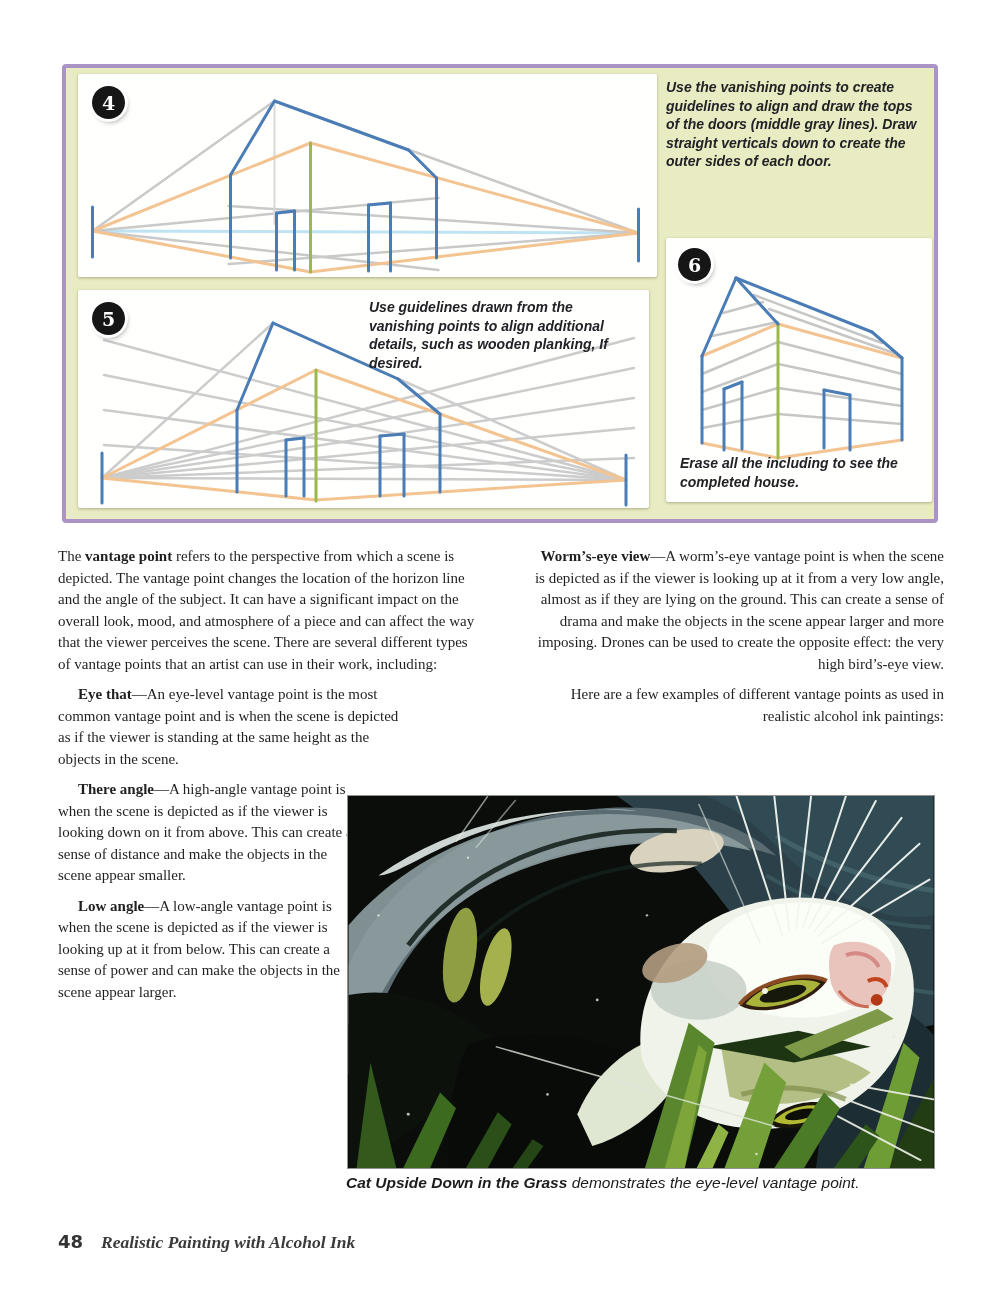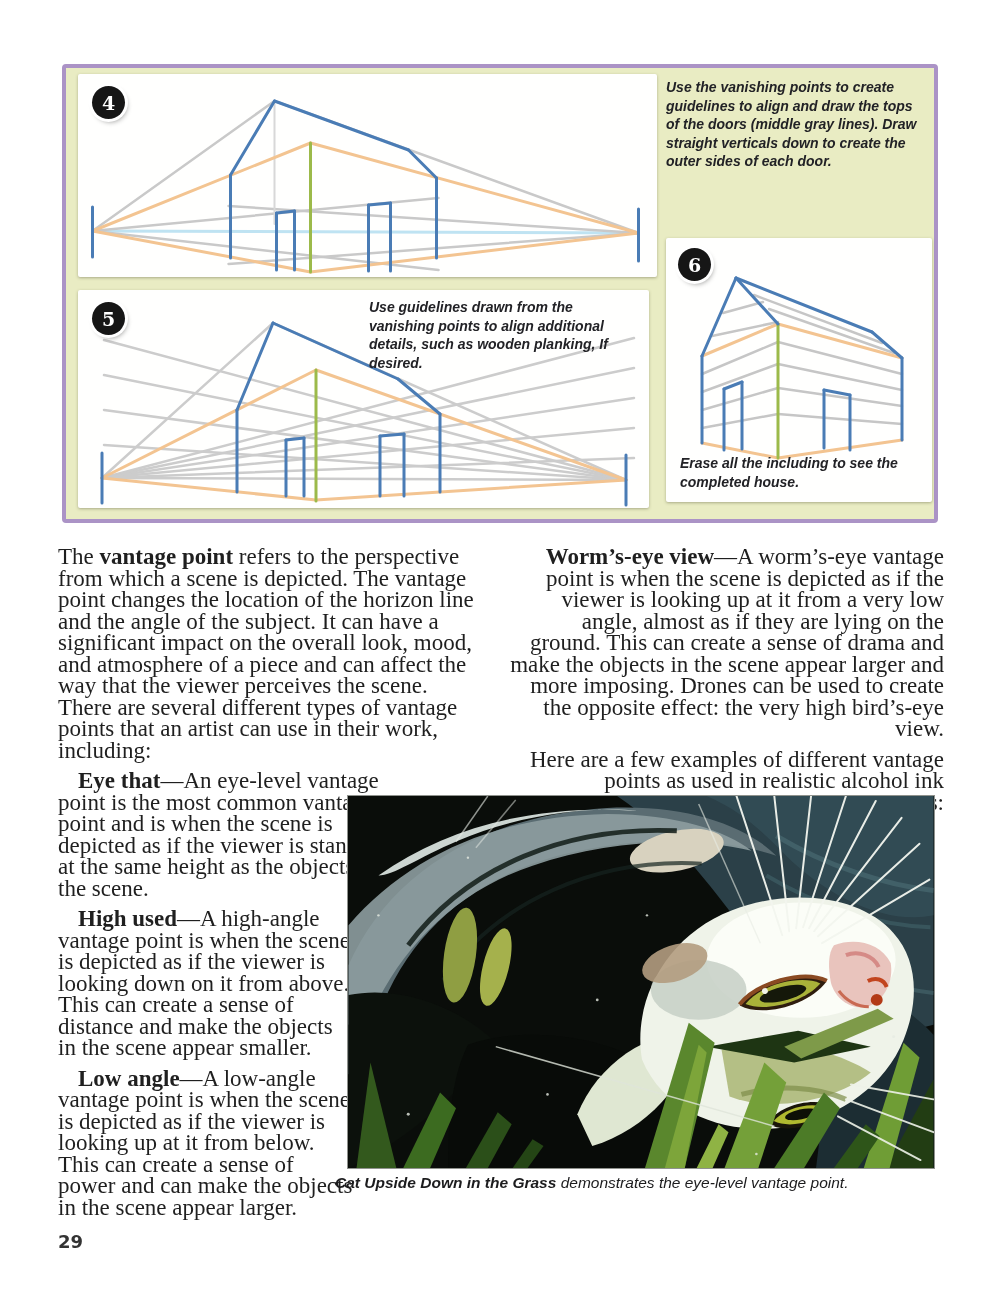--- a/index.html
+++ b/index.html
@@ -30,36 +30,36 @@
   .badge5 { left:14px; top:12px; }
   .badge6 { left:12px; top:10px; }
   .cap {
     font-family:"Liberation Sans", sans-serif; font-style:italic; font-weight:bold;
     font-size:14px; line-height:1.33; color:#222226;
   }
   .cap4 { position:absolute; left:600px; top:10px; width:262px; }
   .cap5 { position:absolute; top:8px; right:12px; width:268px; text-align:left; }
   .cap6 { position:absolute; left:14px; top:216px; width:232px; }
   
-  .col { position:absolute; color:#1f1f1f; font-size:23px; line-height:21.5px; }
+  .col { position:absolute; color:#1f1f1f; font-size:15px; line-height:21.5px; }
   .col-left  { left:58px; top:546px; width:424px; }
   .col-right { left:508px; top:546px; width:436px;text-align:right; }
   .para { margin-bottom:9px; }
   .para.item { text-indent:20px; }
   .w340 { max-width:344px; }
   .w300 { max-width:298px; }
   b.lead { font-weight:bold; }
   
   .art {
     position:absolute; left:347px; top:795px; width:588px; height:374px;
     border:1px solid #8f928d; background:#0a0d0a;
   }
   .art svg { display:block; }
   .art-cap {
-    position:absolute; left:335px; top:1174px; width:588px;
+    position:absolute; left:346px; top:1174px; width:588px;
     font-family:"Liberation Sans", sans-serif; font-style:italic; font-size:15.5px; color:#1c1c1e;
   }
   .art-cap .t { font-weight:bold; }
   
   .footer { position:absolute; left:58px; top:1231px; display:flex; align-items:baseline; color:#333; }
   .pn { font-family:"DejaVu Sans", sans-serif; font-weight:bold; font-size:18px; }
   .bt { font-family:"Liberation Serif", serif; font-style:italic; font-weight:bold; font-size:17.5px; margin-left:18px; color:#3a3a3a; }
 </style>
 </head>
 <body>
@@ -195,21 +195,21 @@
         </g>
       </svg>
       <div class="badge badge6">6</div>
       <p class="cap cap6">Erase all the including to see the completed house.</p>
     </div>
   </section>
 
   <div class="col col-left">
     <p class="para"><span>The </span><b class="lead">vantage point</b><span> refers to the perspective from which a scene is depicted. The vantage point changes the location of the horizon line and the angle of the subject. It can have a significant impact on the overall look, mood, and atmosphere of a piece and can affect the way that the viewer perceives the scene. There are several different types of vantage points that an artist can use in their work, including:</span></p>
     <p class="para item w340"><b class="lead">Eye that</b><span>—An eye-level vantage point is the most common vantage point and is when the scene is depicted as if the viewer is standing at the same height as the objects in the scene.</span></p>
-    <p class="para item w300"><b class="lead">High used</b><span>—A high-angle vantage point is when the scene is depicted as if the viewer is looking down on it from above. This can create a sense of distance and make the objects in the scene appear smaller.</span></p>
+    <p class="para item w300"><b class="lead">There angle</b><span>—A high-angle vantage point is when the scene is depicted as if the viewer is looking down on it from above. This can create a sense of distance and make the objects in the scene appear smaller.</span></p>
     <p class="para item w300"><b class="lead">Low angle</b><span>—A low-angle vantage point is when the scene is depicted as if the viewer is looking up at it from below. This can create a sense of power and can make the objects in the scene appear larger.</span></p>
   </div>
 
   <div class="col col-right">
     <p class="para item"><b class="lead">Worm’s-eye view</b><span>—A worm’s-eye vantage point is when the scene is depicted as if the viewer is looking up at it from a very low angle, almost as if they are lying on the ground. This can create a sense of drama and make the objects in the scene appear larger and more imposing. Drones can be used to create the opposite effect: the very high bird’s-eye view.</span></p>
     <p class="para item">Here are a few examples of different vantage points as used in realistic alcohol ink paintings:</p>
   </div>
 
   <figure class="art">
     <svg width="586" height="372" viewBox="0 0 588 374">
@@ -295,16 +295,17 @@
           <circle cx="120" cy="62" r="1.2"></circle>
           <circle cx="410" cy="360" r="1.3"></circle>
         <circle cx="30" cy="120" r="1.2"></circle>
           <circle cx="300" cy="120" r="1.2"></circle>
       </g>
     </svg>
   </figure>
   <p class="art-cap"><b class="t">Cat Upside Down in the Grass</b><span> demonstrates the eye-level vantage point.</span></p>
 
   <div class="footer">
-    <span class="pn">29</span>
+    <span class="pn">48</span>
+    <span class="bt">Realistic Painting with Alcohol Ink</span>
   </div>
 
 </div>
 
 </body></html>

